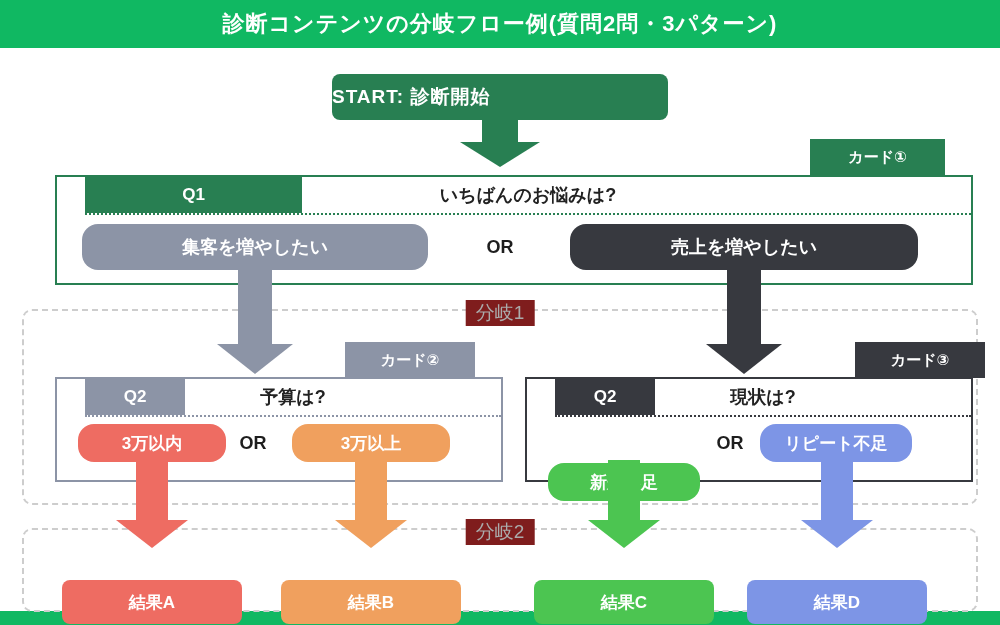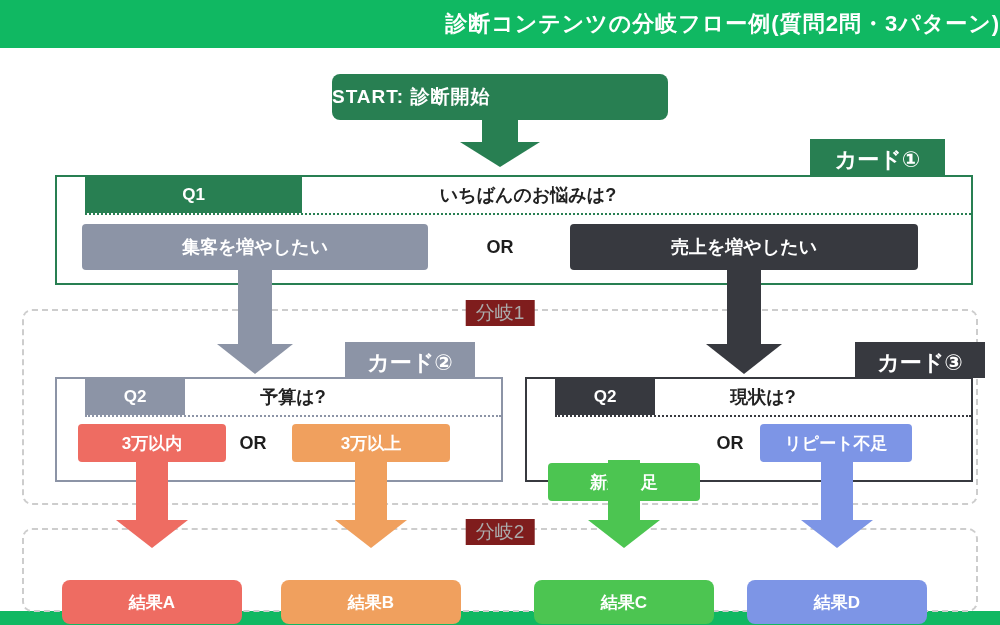--- a/index.html
+++ b/index.html
@@ -7,21 +7,21 @@
     width:1000px; height:625px; background:#ffffff;
     font-family:"Liberation Sans","DejaVu Sans",sans-serif;
     overflow:hidden;
   }
   .stage { position:relative; width:1000px; height:625px; }
 
   
   .banner {
     position:absolute; left:0; top:0; width:1000px; height:48px;
     background:#10b862; color:#ffffff; font-weight:bold; font-size:22px;
-    display:flex; align-items:center; justify-content:flex-end; letter-spacing:1px;
+    display:flex; align-items:center; justify-content:center; letter-spacing:1px;
   }
   .footer-bar { position:absolute; left:0; top:611px; width:1000px; height:14px; background:#10b862; }
 
   
   .start-box {
     position:absolute; left:332px; top:74px; width:336px; height:46px;
     background:#287f52; border-radius:8px; color:#fff; font-weight:bold; font-size:19px;
     display:flex; align-items:center; justify-content:flex-start; letter-spacing:1px;
   }
 
@@ -47,22 +47,22 @@
   .arrow-sm .a-head { border-left:36px solid transparent; border-right:36px solid transparent; border-top-width:28px; border-top-style:solid; }
 
   #arrow-red { left:116px; }   #arrow-red .a-stem{background:#ee6c62;}   #arrow-red .a-head{border-top-color:#ee6c62;}
   #arrow-orange { left:335px; }#arrow-orange .a-stem{background:#f0a05e;}#arrow-orange .a-head{border-top-color:#f0a05e;}
   #arrow-green { left:588px; } #arrow-green .a-stem{background:#4cc551;} #arrow-green .a-head{border-top-color:#4cc551;}
   #arrow-blue { left:801px; }  #arrow-blue .a-stem{background:#7d95e6;}  #arrow-blue .a-head{border-top-color:#7d95e6;}
 
   
   .card-tag {
     position:absolute; height:36px; z-index:4;
-    display:flex; align-items:flex-end; justify-content:center;
-    color:#fff; font-weight:bold; font-size:22px;
+    display:flex; align-items:center; justify-content:center;
+    color:#fff; font-weight:bold; font-size:15px;
   }
   #tag1 { left:810px; top:139px; width:135px; background:#287f52; }
   #tag2 { left:345px; top:342px; width:130px; background:#8c94a6; }
   #tag3 { left:855px; top:342px; width:130px; background:#37393f; }
 
   
   .card { position:absolute; background:#fff; z-index:3;padding-left:28px; }
   #card1 { left:55px; top:175px; width:886px; height:106px; border:2px solid #287f52; }
   #card2 { left:55px; top:377px; width:416px; height:101px; border:2px solid #8c94a6; }
   #card3 { left:525px; top:377px; width:416px; height:101px; border:2px solid #37393f; }
@@ -81,21 +81,21 @@
   #card2 .q-tag { width:100px; background:#8c94a6; }
   #card3 .q-tag { width:100px; background:#37393f; }
 
   .q-text {
     position:absolute; left:0; right:0; top:0; bottom:0;
     display:flex; align-items:center; justify-content:center;
     font-weight:bold; font-size:18px; color:#222;
   }
 
   .pill {
-    position:absolute; border-radius:4px; color:#fff; font-weight:bold;
+    position:absolute; border-radius:16px; color:#fff; font-weight:bold;
     display:flex; align-items:center; justify-content:center; z-index:4;
   }
   #opt-customers { left:25px; top:47px; width:346px; height:46px; background:#8c94a6; font-size:18px; }
   #opt-sales     { left:513px; top:47px; width:348px; height:46px; background:#37393f; font-size:18px; }
   #opt-under30k  { left:21px;  top:45px; width:148px; height:38px; background:#ee6c62; font-size:17px; }
   #opt-over30k   { left:235px; top:45px; width:158px; height:38px; background:#f0a05e; font-size:17px;align-items:center; }
   #opt-lacknew   { left:21px;  top:45px; width:152px; height:38px; background:#4cc551; font-size:17px;margin-top:39px; }
   #opt-lackrepeat{ left:233px; top:45px; width:152px; height:38px; background:#7d95e6; font-size:17px; }
 
   .or-label {

